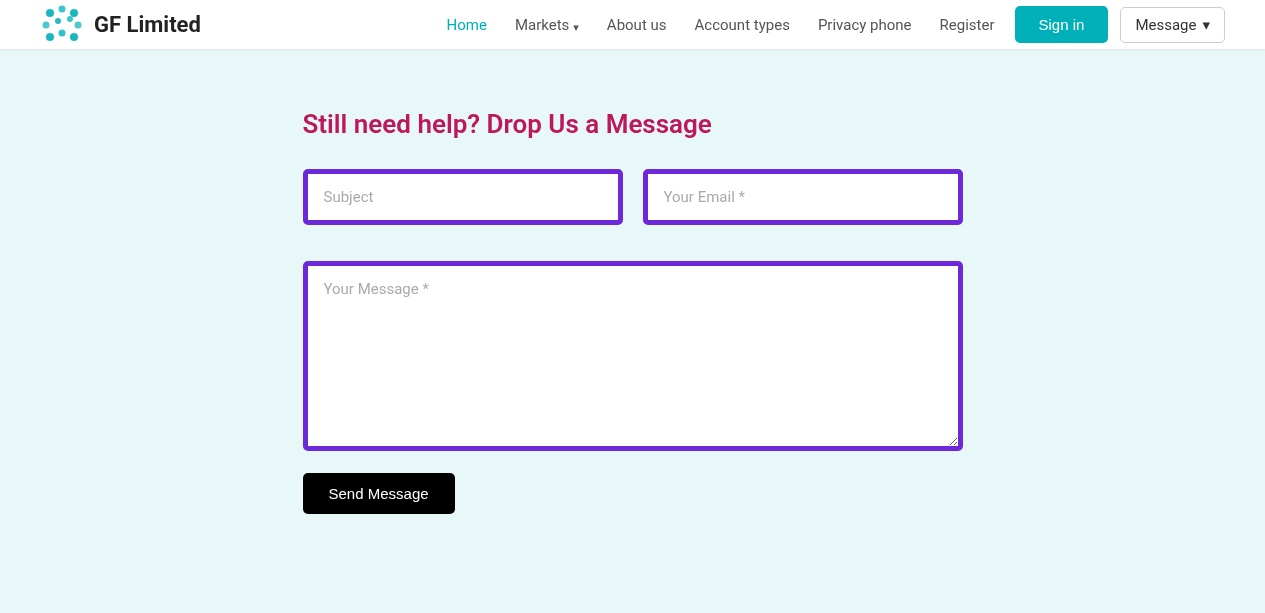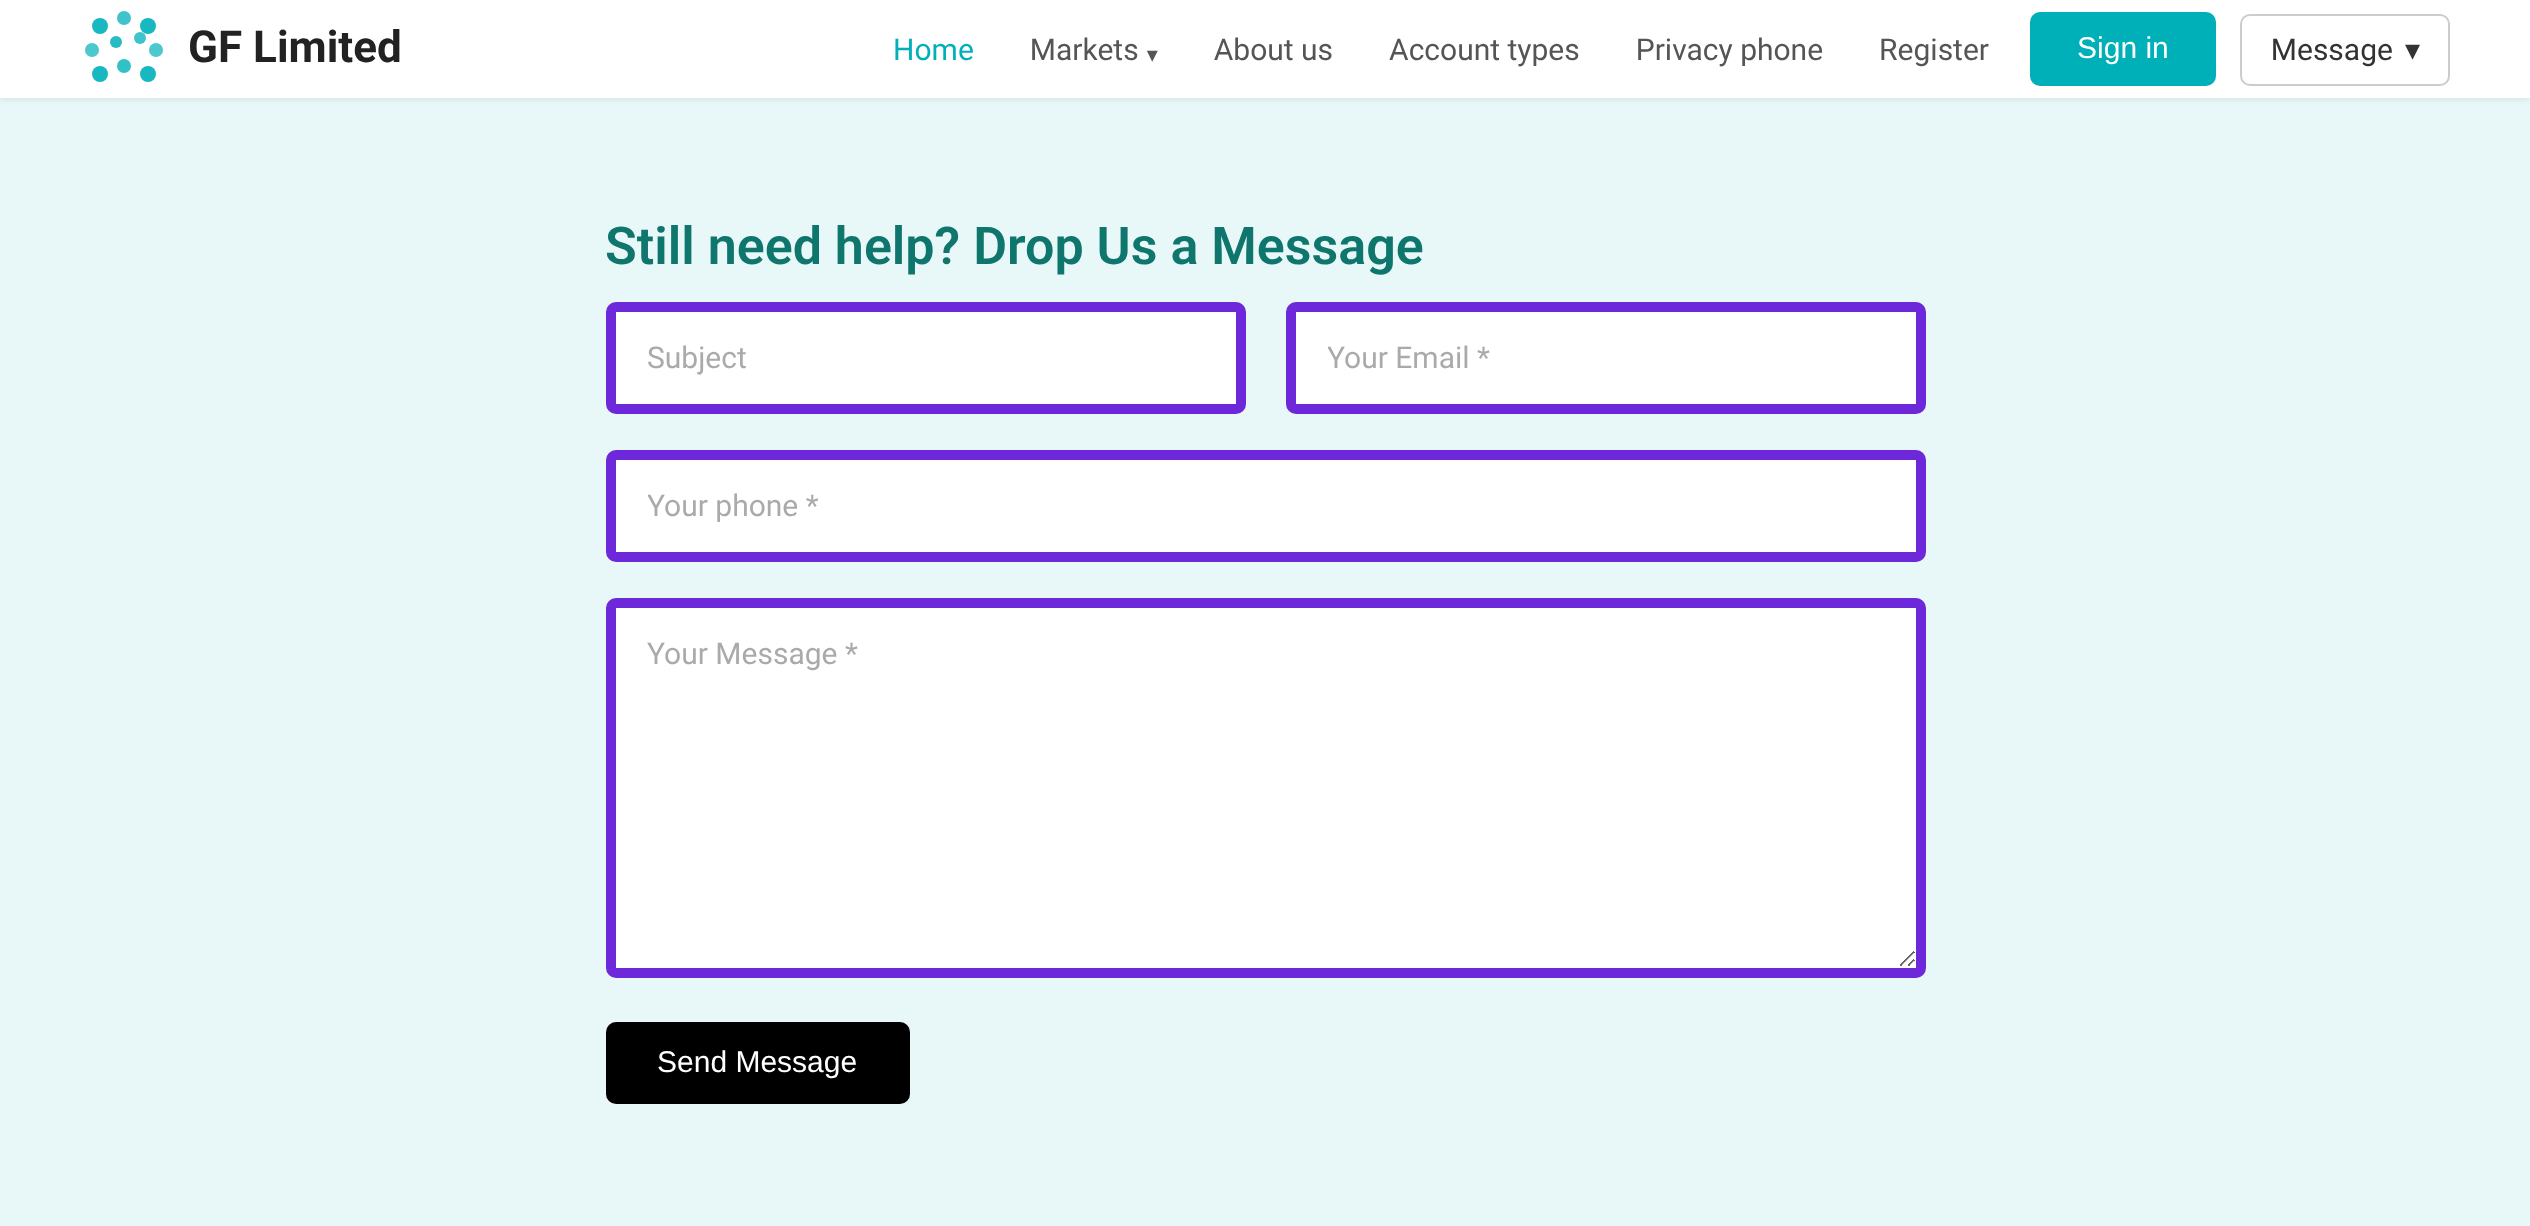--- a/index.html
+++ b/index.html
@@ -85,22 +85,22 @@
     }
     
     .main-content {
       max-width: 700px;
       margin: 60px auto 0;
       padding: 0 20px;
     }
     .section-title {
       font-size: 26px;
       font-weight: 600;
-      color: #0f766e;
-      margin-bottom: 12px;
+      color: #be185d;
+      margin-bottom: 30px;
     }
     .form-row {
       display: flex;
       gap: 20px;
       margin-bottom: 18px;
     }
     .form-field {
       flex: 1;
     }
     .form-field input,
@@ -196,23 +196,20 @@
   <div class="form-row">
     <div class="form-field">
       <input type="text" placeholder="Subject" style="">
     </div>
     <div class="form-field">
       <input type="email" placeholder="Your Email *" style="">
     </div>
   </div>
 
   <div class="form-row">
-    <div class="form-field">
-      <input type="tel" placeholder="Your phone *" style="">
-    </div>
   </div>
 
   <div class="form-field full-width">
     <textarea placeholder="Your Message *" style=""></textarea>
   </div>
 
   <button class="btn-send">Send Message</button>
 </main>
 
 </body></html>

